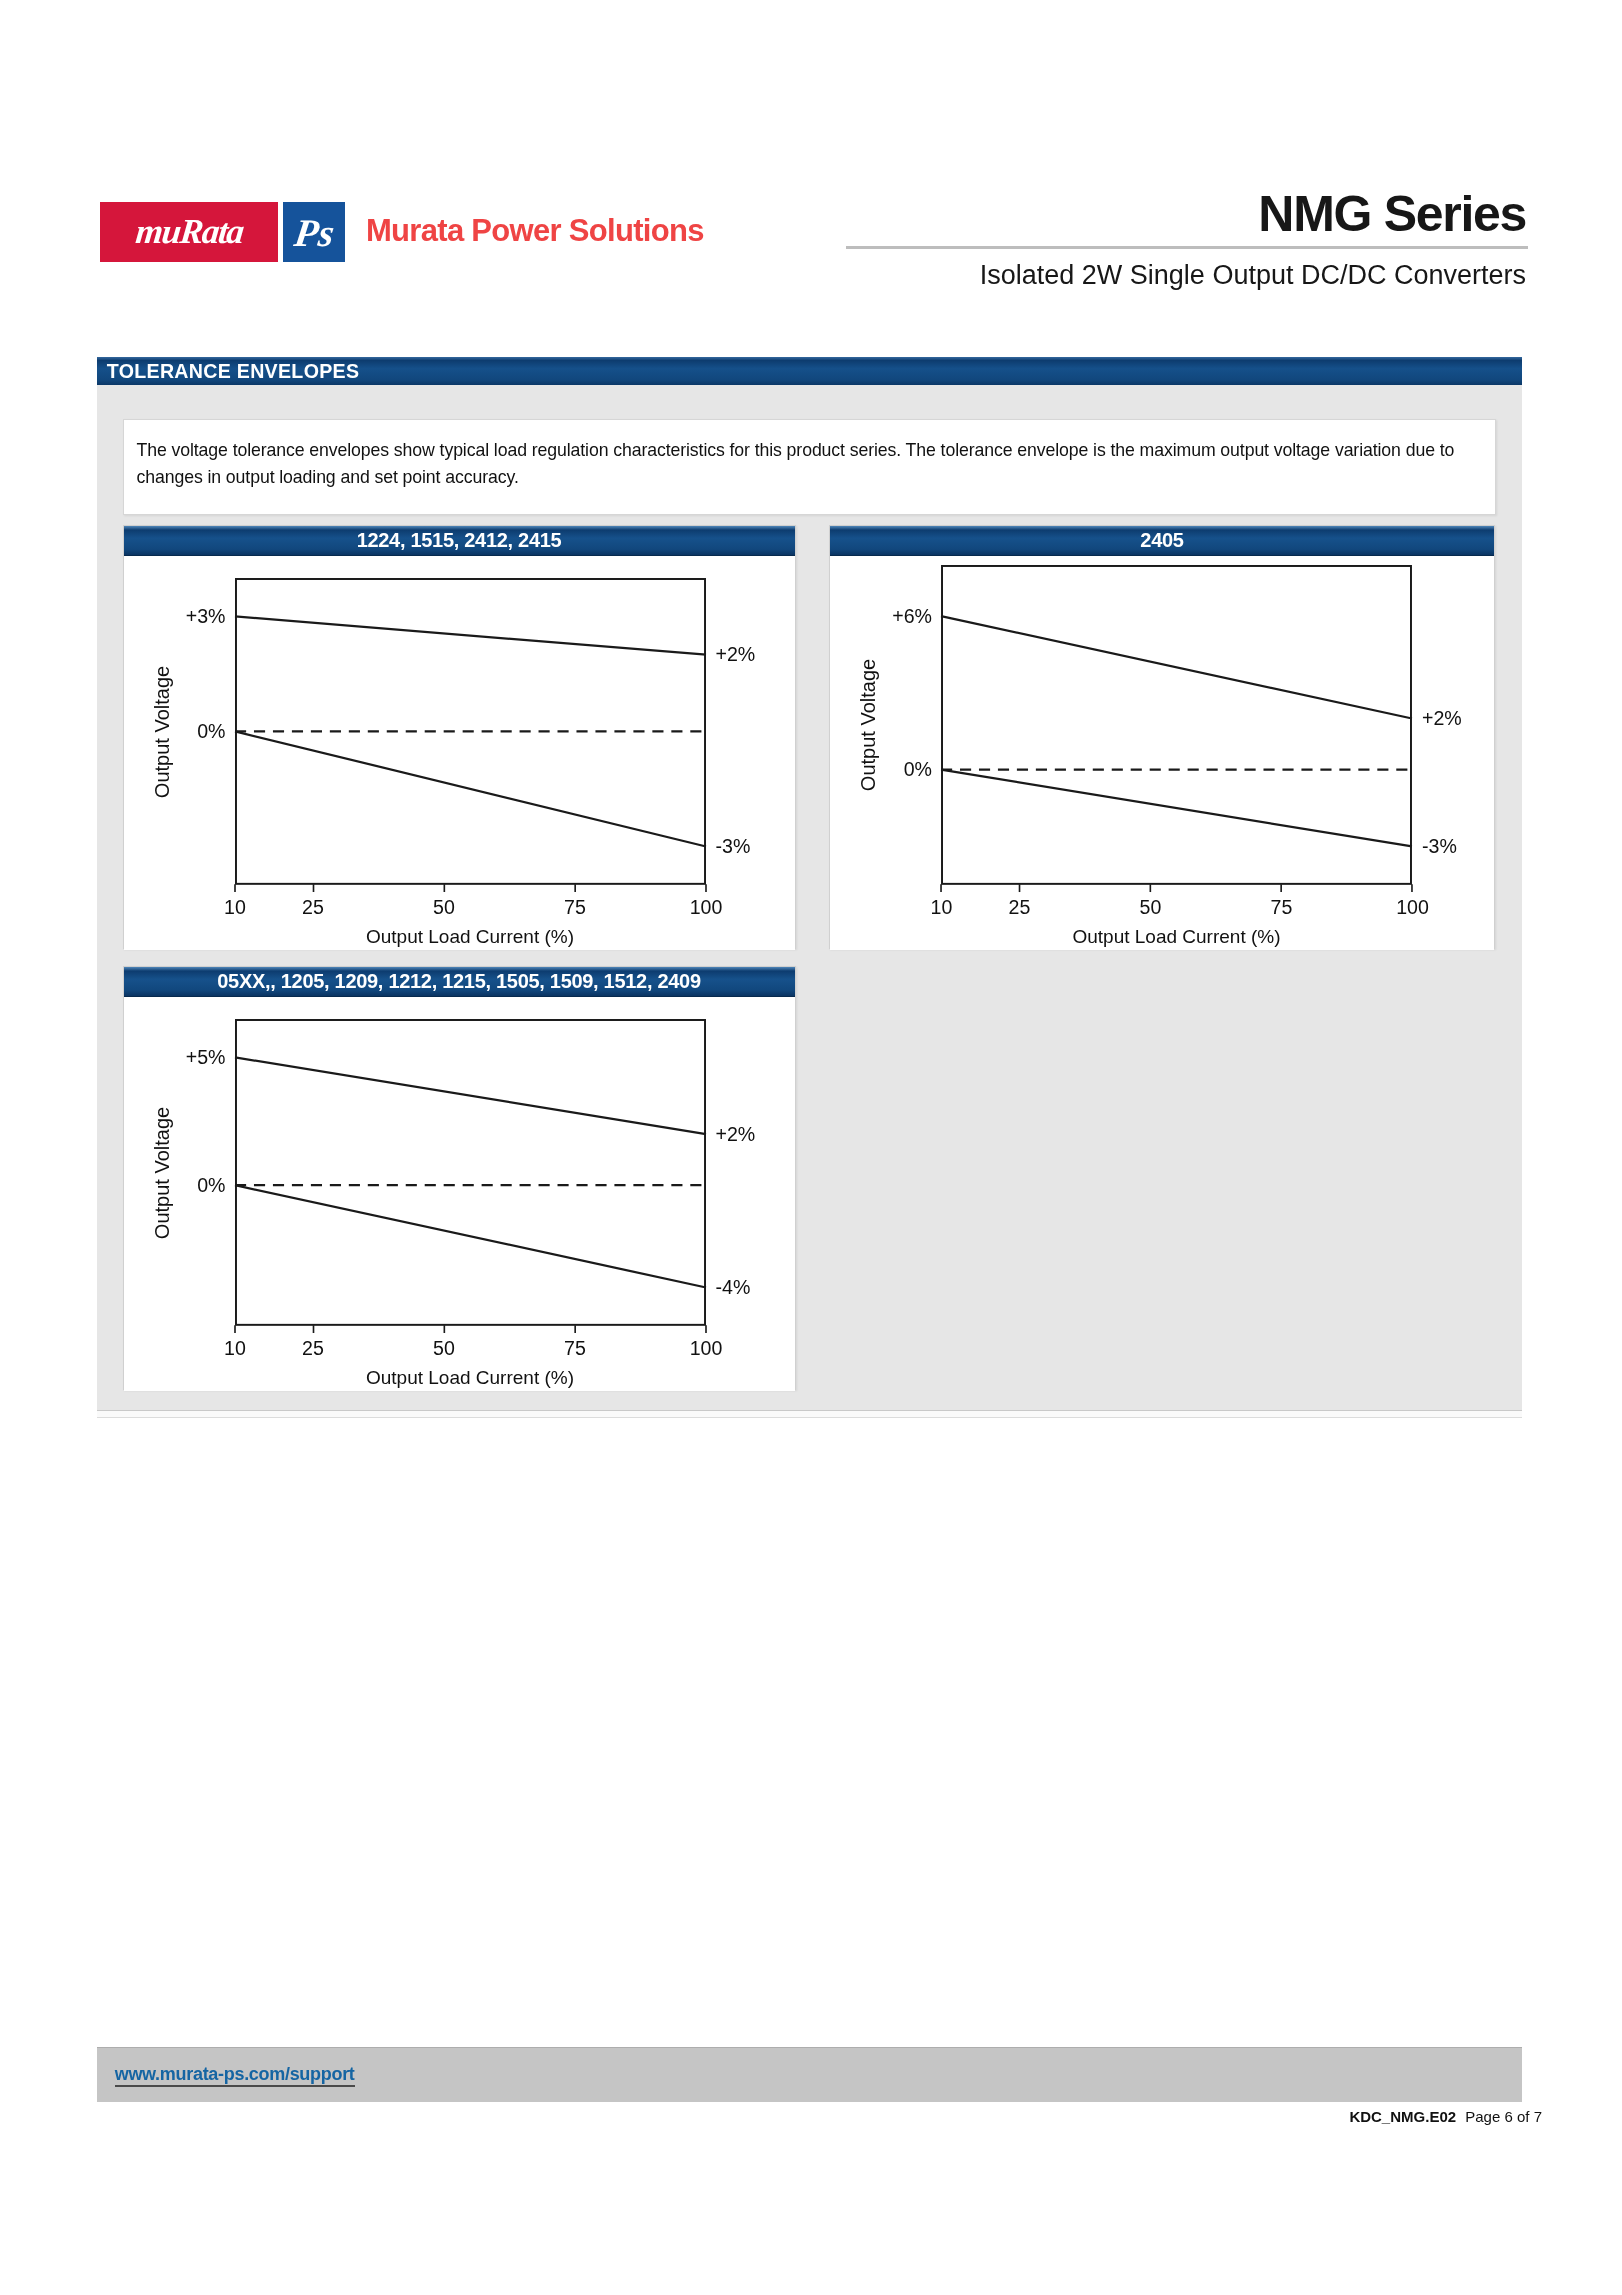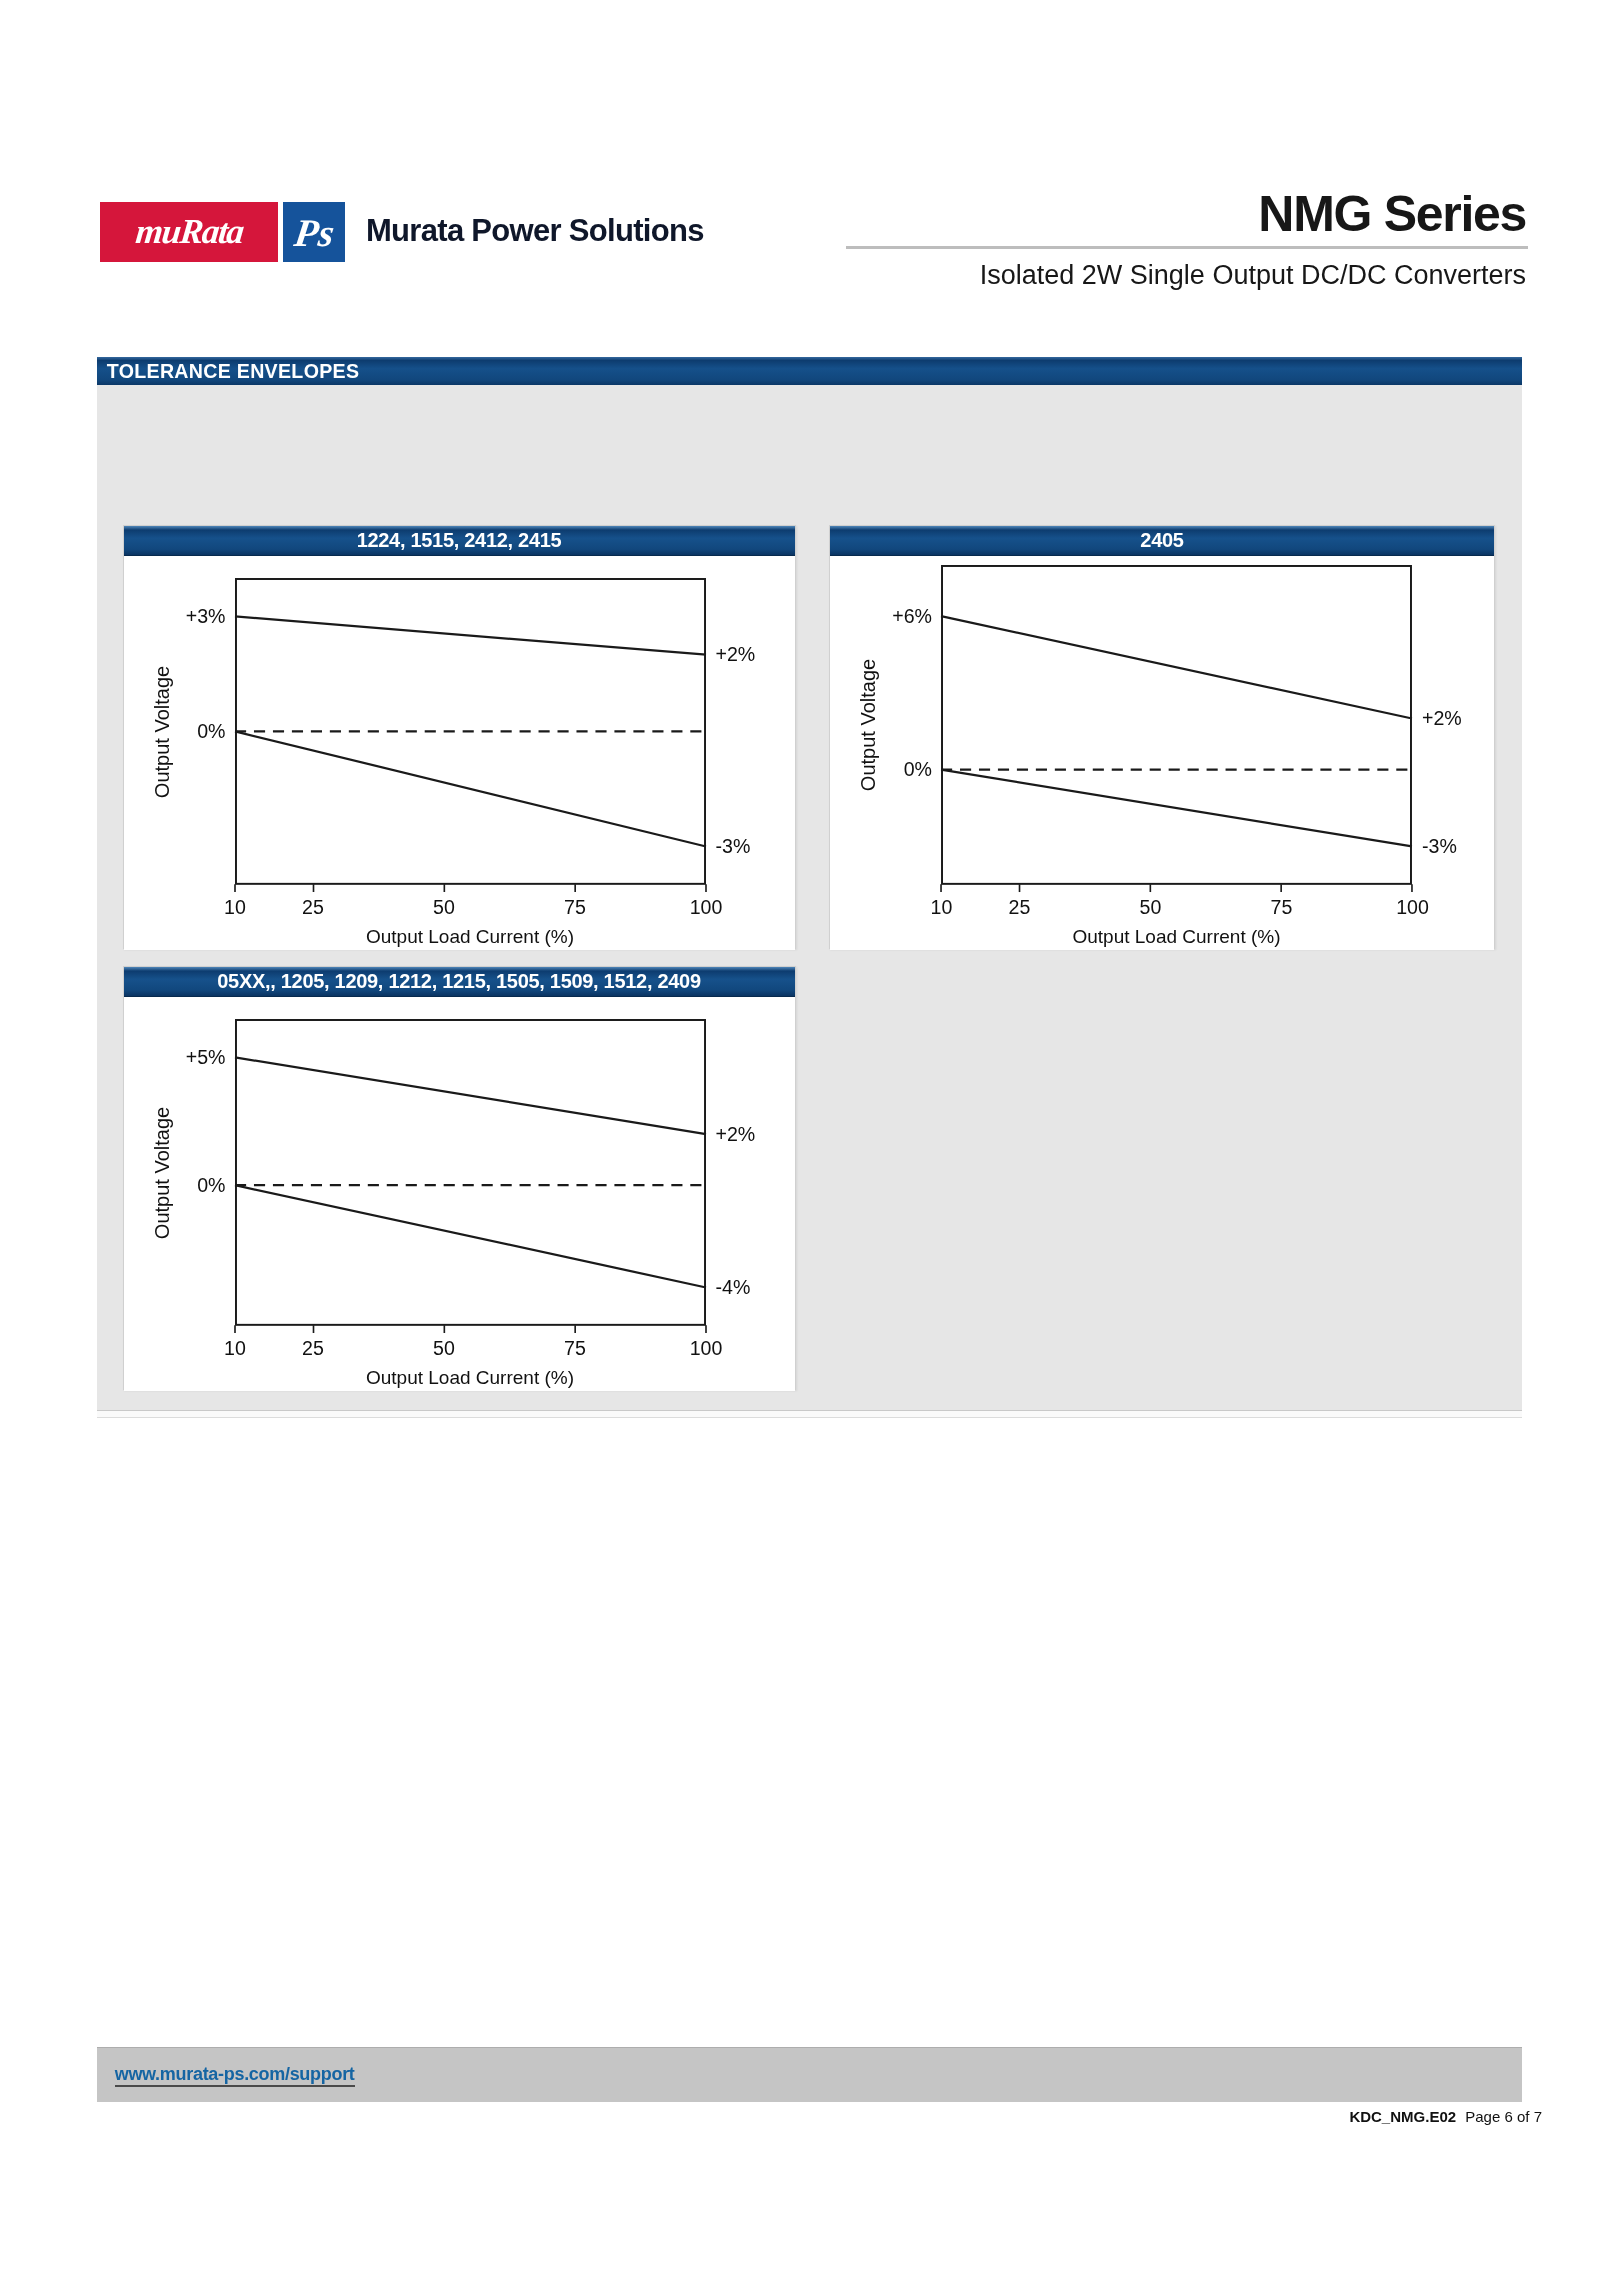--- a/index.html
+++ b/index.html
@@ -21,21 +21,21 @@
   }
   .logo-blue{
     left:283px;top:202px;width:62px;height:60px;
     background:#15539b;display:flex;align-items:center;justify-content:center;
   }
   .logo-blue span{
     font-family:"Liberation Serif", serif;font-style:italic;font-weight:bold;
     color:#ffffff;font-size:39px;transform:skewX(-8deg);
   }
   .brand-text{
-    left:366px;top:213px;font-size:31px;font-weight:bold;color:#0f172a;
+    left:366px;top:213px;font-size:31px;font-weight:bold;color:#ef4444;
     letter-spacing:-0.7px;white-space:nowrap;
   }
   .series-title{
     top:185px;right:96px;font-size:50px;font-weight:bold;color:#171717;
     letter-spacing:-1.3px;white-space:nowrap;
   }
   .header-rule{
     left:846px;top:246px;width:682px;height:2.6px;background:#bdbdbd;
   }
   .series-subtitle{
@@ -127,20 +127,23 @@
 <div class="abs series-title">NMG Series</div>
 <div class="abs header-rule"></div>
 <div class="abs series-subtitle">Isolated 2W Single Output DC/DC Converters</div>
 
 <div class="abs section-bar">
   <span class="t">TOLERANCE ENVELOPES</span>
 </div>
 
 <div class="abs gray-panel">
 
+  <div class="abs desc-box">
+    <p>The voltage tolerance envelopes show typical load regulation characteristics for this product series. The tolerance envelope is the maximum output voltage variation due to changes in output loading and set point accuracy.</p>
+  </div>
 
   <div class="chart-panel" style="left:25.5px;top:140px;width:673px;height:424px;">
     <div class="chart-title-bar">
       <span class="t">1224, 1515, 2412, 2415</span>
     </div>
     <div class="chart-body">
         <svg width="471" height="316" style="position: absolute; left: 111px; top: 22px; overflow: visible;" viewBox="0 0 720 483">
           <rect x="1.5" y="1.5" width="717" height="466" fill="none" stroke="#1a1a1a" stroke-width="3"></rect>
           <line x1="0" x2="0" y1="468" y2="480" stroke="#1a1a1a" stroke-width="2.5"></line>
           <line x1="120" x2="120" y1="468" y2="480" stroke="#1a1a1a" stroke-width="2.5"></line>

